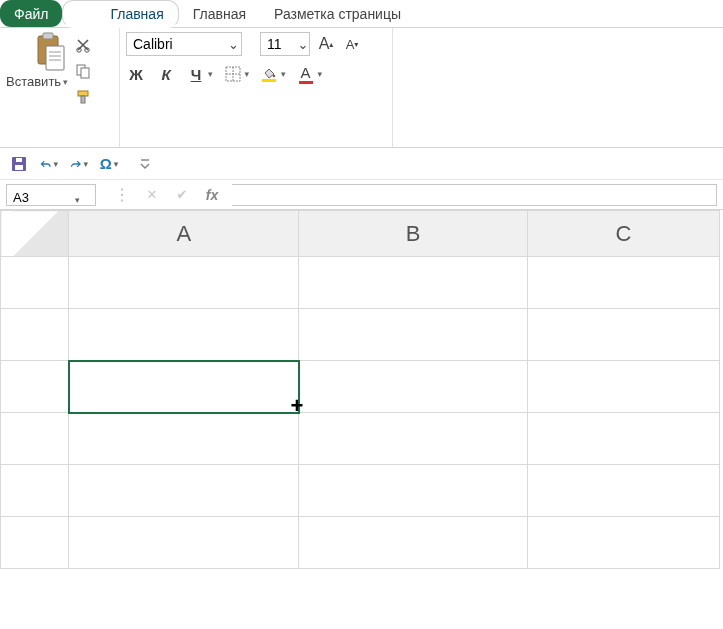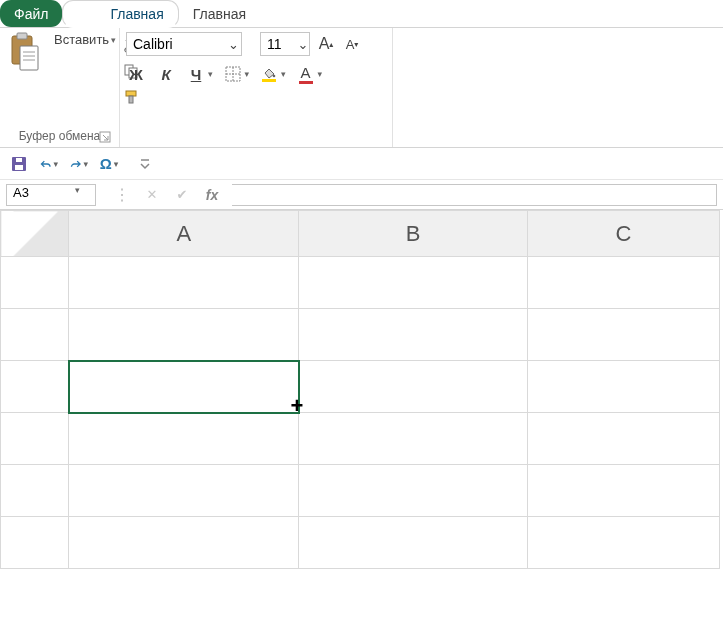--- a/index.html
+++ b/index.html
@@ -13,21 +13,21 @@
   .tab.plain { color: #444; }
 
   
   .ribbon { display: flex; border-bottom: 1px solid #d4d4d4; height: 120px; background: #fff; }
   .group { border-right: 1px solid #e1e1e1; display: flex; flex-direction: column; padding: 4px 6px 0 6px; }
   .group-body { flex: 1; display: flex; align-items: flex-start; gap: 6px; }
   .group-label { text-align: center; font-size: 12px; color: #666; padding: 3px 0 4px; position: relative; }
   .group-launcher { position: absolute; right: 2px; bottom: 4px; width: 12px; height: 12px; }
 
   
-  .paste-col { display: flex; flex-direction: row; align-items: flex-start; gap: 12px; }
+  .paste-col { display: flex; flex-direction: column; align-items: flex-end; gap: 2px; }
   .paste-icon { width: 36px; height: 40px; position: relative; }
   .side-col { display: flex; flex-direction: column; gap: 8px; padding-top: 4px; }
   .mini-icon { width: 18px; height: 18px; display:flex; align-items:center; justify-content:center; }
 
   
   .font-body { flex-direction: column; gap: 8px; width: 260px; }
   .font-row { display: flex; align-items: center; gap: 6px; }
   .combo { display: flex; align-items: center; border: 1px solid #c6c6c6; height: 24px; background: #fff; }
   .combo input { border: none; outline: none; padding: 0 6px; font-size: 14px; width: 100%; background: transparent; }
   .combo .chev { width: 18px; display:flex; justify-content:center; }
@@ -37,21 +37,21 @@
   .fmtbtn { width: 20px; height: 20px; display:flex; align-items:center; justify-content:center; font-size:15px; }
   .split { display:flex; align-items:center; gap:2px; }
   .tiny-chev { font-size: 9px; color:#666; }
 
   
   .qat { display:flex; align-items:center; gap:12px; height: 32px; padding: 0 10px; border-bottom: 1px solid #e6e6e6; }
   .qatbtn { width:18px; height:18px; display:flex; align-items:center; justify-content:center; }
 
   
   .fbar { display:flex; align-items:center; height: 30px; border-bottom: 1px solid #d4d4d4; }
-  .namebox { width: 90px; border: 1px solid #c6c6c6; height: 22px; margin: 0 6px; display:flex; align-items:flex-start; background:#fff; }
+  .namebox { width: 90px; border: 1px solid #c6c6c6; height: 22px; margin: 0 6px; display:flex; align-items:flex-end; background:#fff; }
   .namebox input { border:none; outline:none; width: 68px; padding: 0 6px; font-size: 13px; }
   .fbtns { display:flex; gap:14px; padding: 0 12px; color:#bfbfbf; }
   .fbtn { width:16px; height:16px; display:flex; align-items:center; justify-content:center; }
   .fx { color:#888; font-style:italic; font-size:14px;font-weight:bold; }
   .finput { flex:1; border: 1px solid #c6c6c6; border-left:none; height:22px; margin-right:6px; }
 
   
   .gridwrap { position: relative; }
   table.grid { border-collapse: collapse; width: 720px; }
   .grid th, .grid td { border: 1px solid #d9d9d9; }
@@ -71,20 +71,21 @@
   .underline-yellow { border-bottom: 3px solid #ffd400; display:inline-block; width:14px; text-align:center; }
   svg { display:block; }
 </style>
 </head>
 <body>
 
 <div class="tabs">
   <div class="tab file">Файл</div>
   <div class="tab active">Главная</div>
   <div class="tab plain">Главная</div>
+  <div class="tab plain">Разметка страницы</div>
 </div>
 
 <div class="ribbon">
 
   <div class="group" style="width:120px">
     <div class="group-body">
       <div class="paste-col">
         <div class="paste-icon">
           <svg width="36" height="40" viewBox="0 0 36 40">
             <rect x="6" y="4" width="20" height="28" rx="2" fill="#b58b4c" stroke="#8c6a34"></rect>
@@ -115,29 +116,20 @@
             </svg>
         </div>
         <div class="mini-icon">
           <svg width="16" height="16" viewBox="0 0 16 16">
               <rect x="3" y="2" width="10" height="5" fill="#f4c84a" stroke="#a07a20"></rect>
               <rect x="6" y="7" width="4" height="7" fill="#b9b9b9" stroke="#777"></rect>
             </svg>
         </div>
       </div>
     </div>
-    <div class="group-label">
-      <span>Буфер обмена</span>
-      <span class="group-launcher">
-        <svg width="12" height="12" viewBox="0 0 12 12">
-            <rect x="1" y="1" width="10" height="10" fill="none" stroke="#9a9a9a"></rect>
-            <path d="M4 4 L9 9 M9 5 V9 H5" stroke="#9a9a9a" fill="none"></path>
-          </svg>
-      </span>
-    </div>
   </div>
 
   <div class="group">
     <div class="group-body font-body">
       <div class="font-row">
         <div class="combo font-name">
           <input value="Calibri" style="">
           <span class="chev">⌄</span>
         </div>
         <div class="combo font-size">

